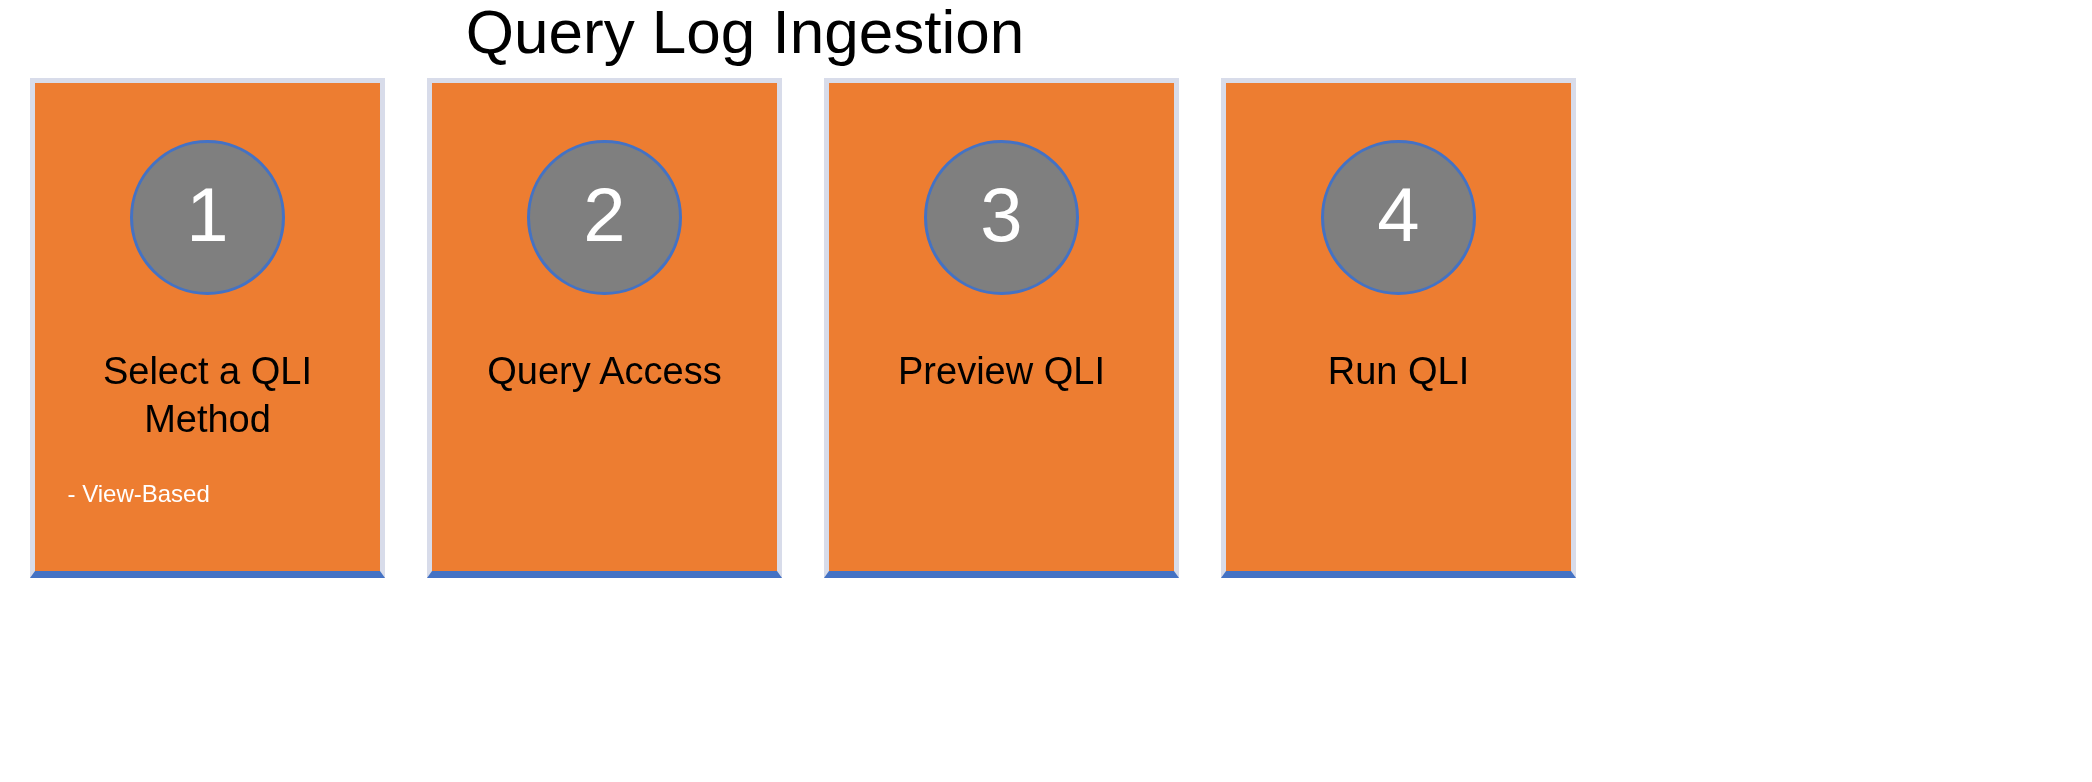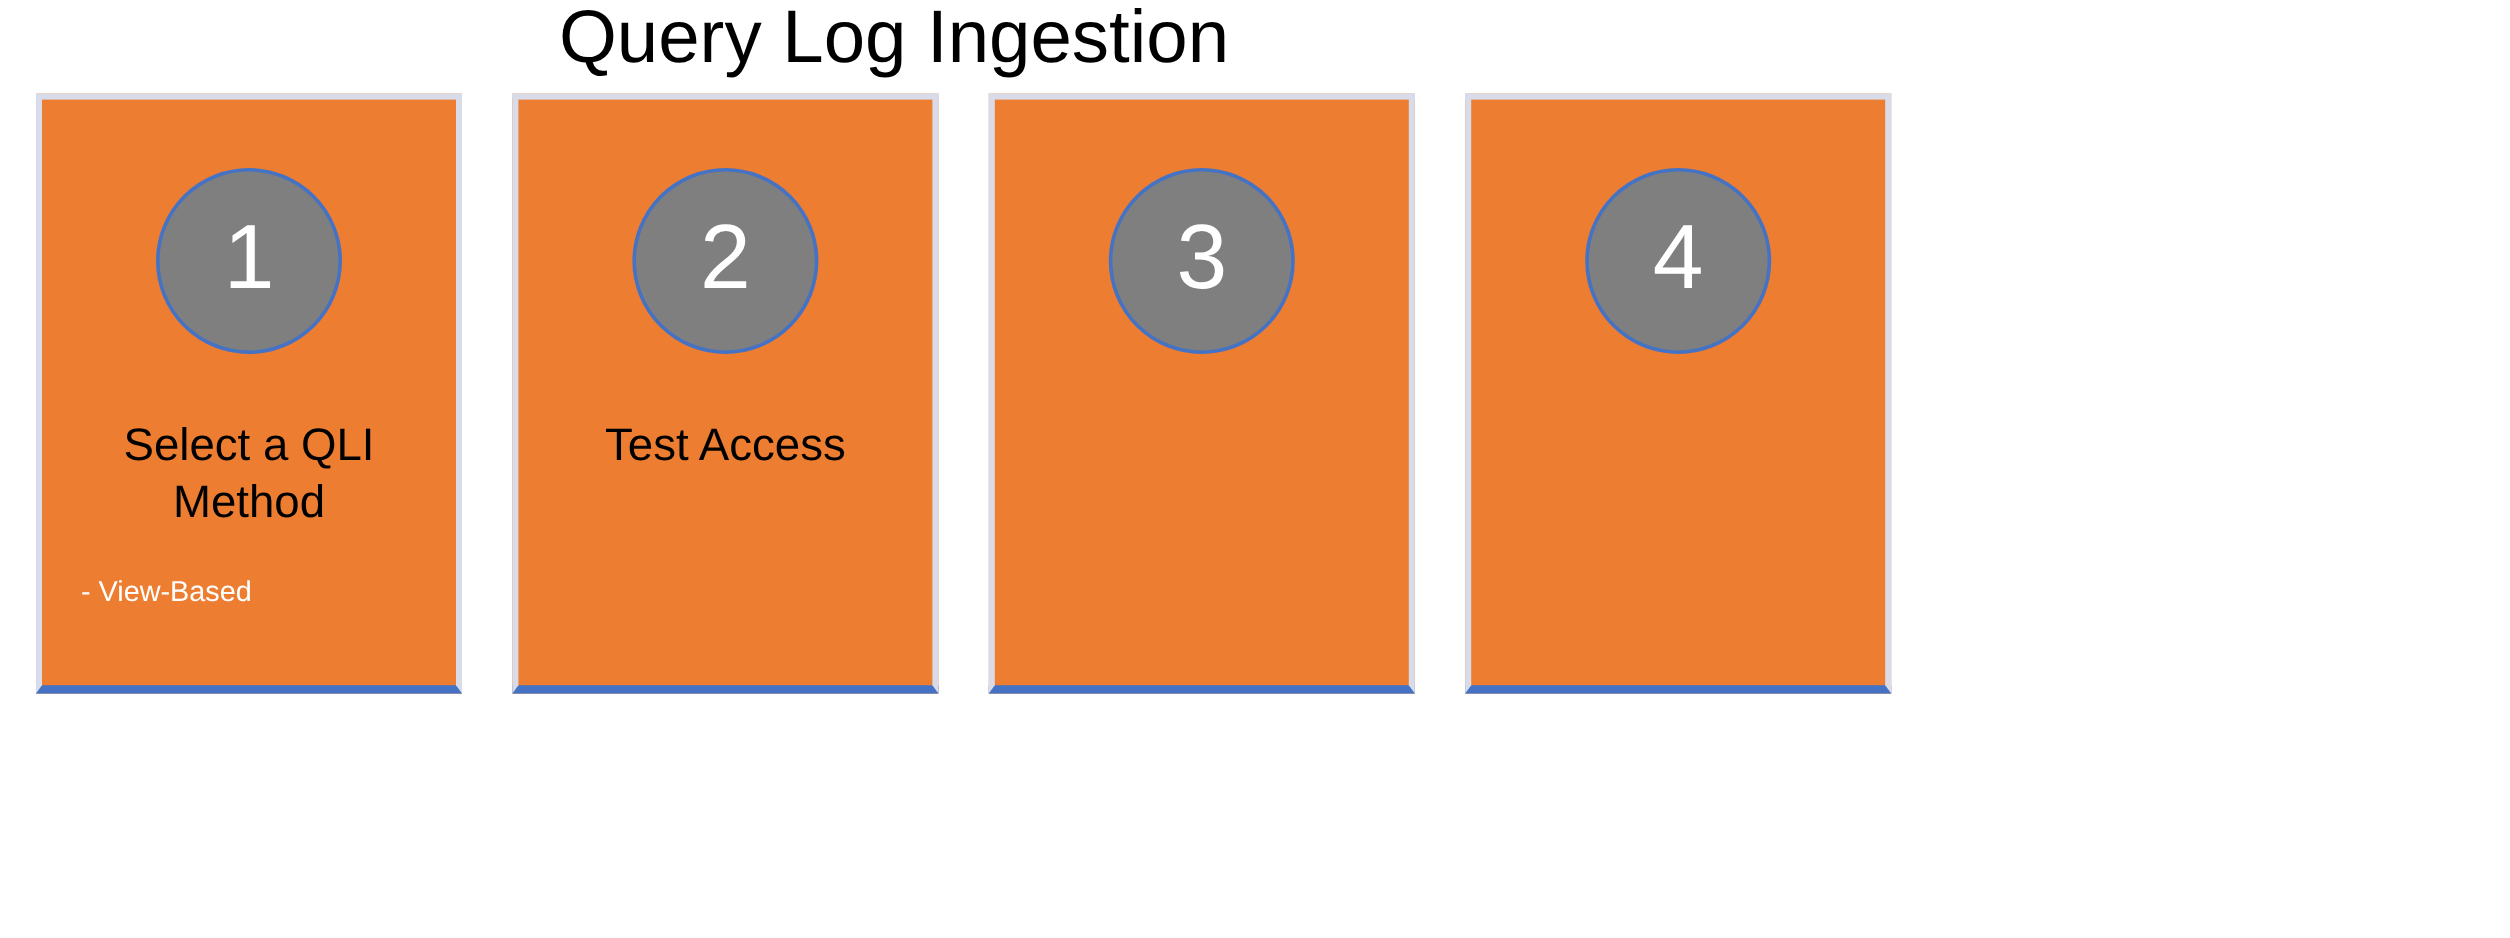--- a/index.html
+++ b/index.html
@@ -132,32 +132,34 @@
       <div class="card-title">Select a QLI Method</div>
       <div class="card-bullets">
         <div class="card-bullet">- View-Based</div>
       </div>
     </div>
 
     <div class="card">
       <div class="card-badge">
         <span class="card-badge-number">2</span>
       </div>
-      <div class="card-title">Test Access</div>
+      <div class="card-title">Query Access</div>
 
     </div>
 
     <div class="card">
       <div class="card-badge">
         <span class="card-badge-number">3</span>
       </div>
+      <div class="card-title">Preview QLI</div>
 
     </div>
 
     <div class="card">
       <div class="card-badge">
         <span class="card-badge-number">4</span>
       </div>
+      <div class="card-title">Run QLI</div>
 
     </div>
 
   </div>
 </div>
 
 </body></html>

